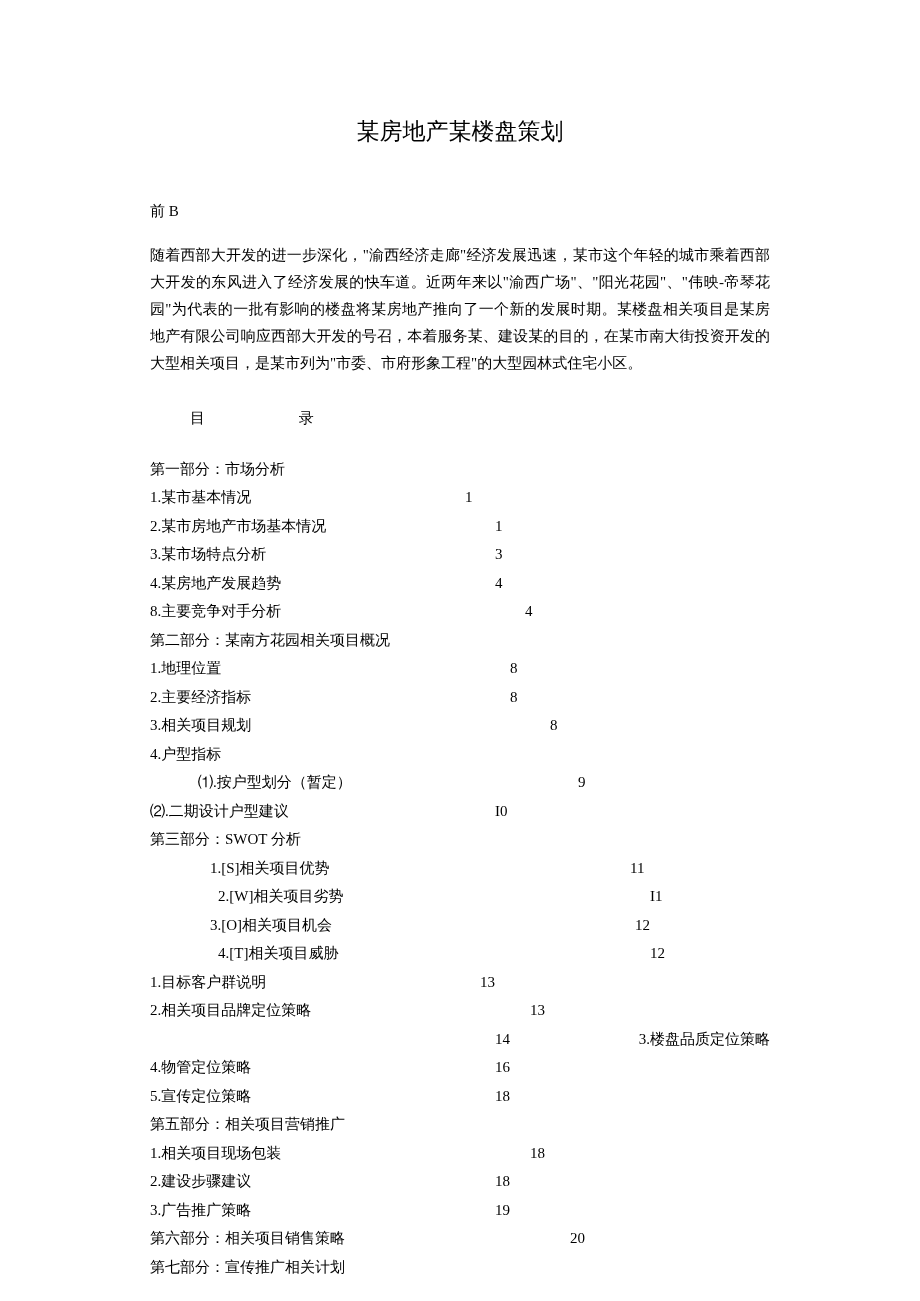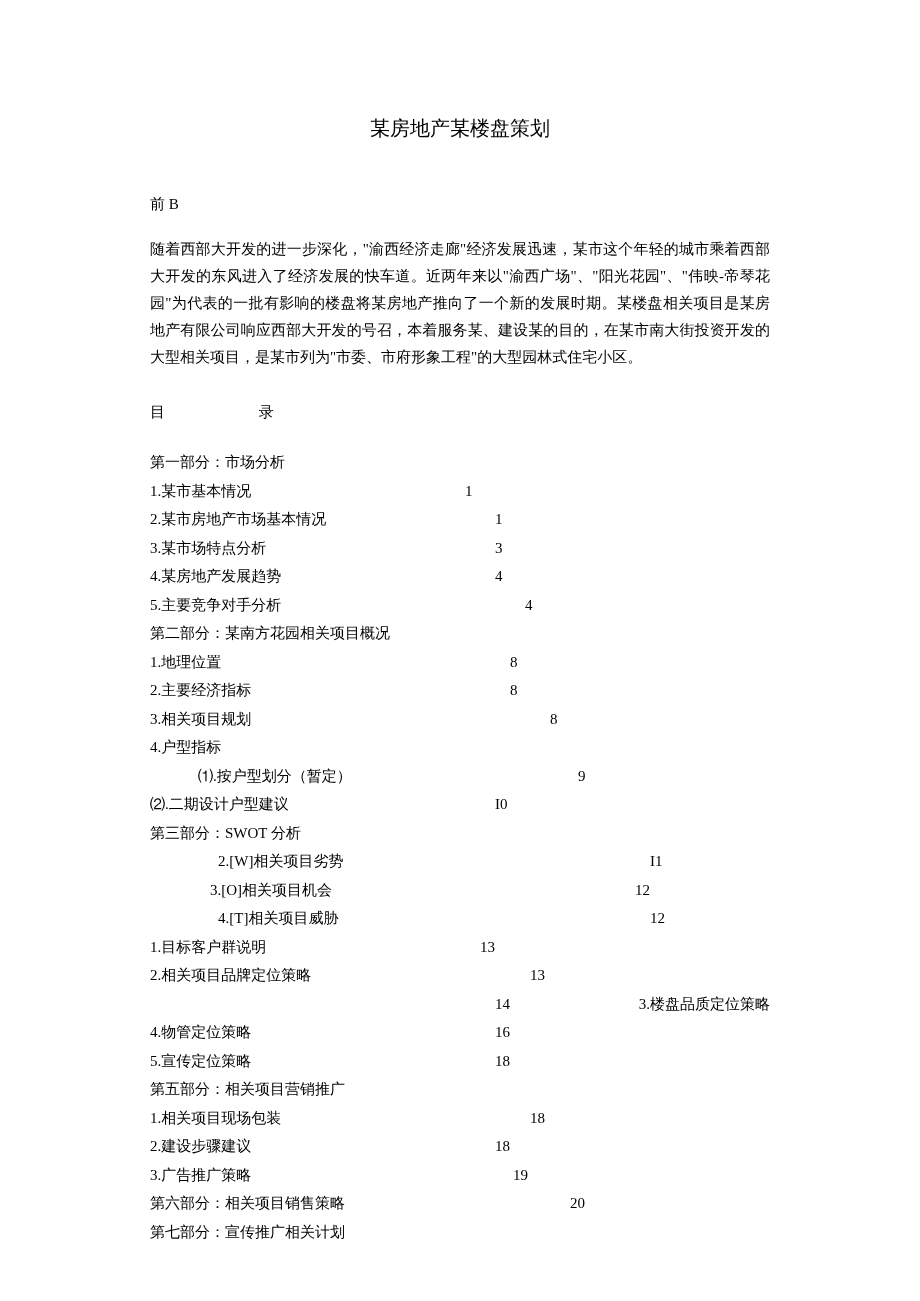--- a/index.html
+++ b/index.html
@@ -6,34 +6,35 @@
       font-family: "SimSun", "宋体", serif;
       background: #ffffff;
       margin: 0;
       padding: 100px 150px 60px 150px;
       color: #000;
       font-size: 15px;
       line-height: 1.5;
     }
     .title {
       text-align: center;
-      font-size: 20px;
+      font-size: 23px;
       margin-bottom: 50px;
       font-weight: normal;
     }
     .preface-label {
       margin-bottom: 20px;
     }
     .preface-body {
       text-align: justify;
       line-height: 1.8;
       margin-bottom: 30px;
     }
     .toc-label {
       margin-bottom: 25px;
+      margin-left: 40px;
     }
     .toc-label .t1 { display: inline-block; }
     .toc-label .t2 { display: inline-block; margin-left: 90px; }
     .toc-section {
       margin-top: 4px;
     }
     .toc-row {
       display: flex;
       padding: 3px 0;
     }
@@ -74,21 +75,21 @@
     </div>
     <div class="toc-row indent-1" style="position: relative;">
       <span class="toc-text">3.某市场特点分析</span>
       <span class="toc-page" style="position: absolute; left: 345px;">3</span>
     </div>
     <div class="toc-row indent-1" style="position: relative;">
       <span class="toc-text">4.某房地产发展趋势</span>
       <span class="toc-page" style="position: absolute; left: 345px;">4</span>
     </div>
     <div class="toc-row indent-1" style="position: relative;">
-      <span class="toc-text">5.主要竞争对手分析</span>
+      <span class="toc-text">8.主要竞争对手分析</span>
       <span class="toc-page" style="position: absolute; left: 375px;">4</span>
     </div>
     <div class="toc-row indent-1">
       <span class="toc-text">第二部分：某南方花园相关项目概况</span>
     </div>
     <div class="toc-row indent-1" style="position: relative;">
       <span class="toc-text">1.地理位置</span>
       <span class="toc-page" style="position: absolute; left: 360px;">8</span>
     </div>
     <div class="toc-row indent-1" style="position: relative;">
@@ -105,20 +106,24 @@
     <div class="toc-row indent-1" style="position: relative; margin-left: 48px;">
       <span class="toc-text">⑴.按户型划分（暂定）</span>
       <span class="toc-page" style="position: absolute; left: 380px;">9</span>
     </div>
     <div class="toc-row indent-1" style="position: relative;">
       <span class="toc-text">⑵.二期设计户型建议</span>
       <span class="toc-page" style="position: absolute; left: 345px;">I0</span>
     </div>
     <div class="toc-row indent-1">
       <span class="toc-text">第三部分：SWOT 分析</span>
+    </div>
+    <div class="toc-row indent-2" style="position: relative;">
+      <span class="toc-text">1.[S]相关项目优势</span>
+      <span class="toc-page" style="position: absolute; left: 480px;">11</span>
     </div>
     <div class="toc-row indent-2" style="position: relative;">
       <span class="toc-text" style="padding-left: 8px;">2.[W]相关项目劣势</span>
       <span class="toc-page" style="position: absolute; left: 500px;">I1</span>
     </div>
     <div class="toc-row indent-2" style="position: relative;">
       <span class="toc-text">3.[O]相关项目机会</span>
       <span class="toc-page" style="position: absolute; left: 485px;">12</span>
     </div>
     <div class="toc-row indent-2" style="position: relative;">
@@ -151,21 +156,21 @@
     <div class="toc-row indent-1" style="position: relative;">
       <span class="toc-text">1.相关项目现场包装</span>
       <span class="toc-page" style="position: absolute; left: 380px;">18</span>
     </div>
     <div class="toc-row indent-1" style="position: relative;">
       <span class="toc-text">2.建设步骤建议</span>
       <span class="toc-page" style="position: absolute; left: 345px;">18</span>
     </div>
     <div class="toc-row indent-1" style="position: relative;">
       <span class="toc-text">3.广告推广策略</span>
-      <span class="toc-page" style="position: absolute; left: 363px;">19</span>
+      <span class="toc-page" style="position: absolute; left: 345px;">19</span>
     </div>
     <div class="toc-row indent-1" style="position: relative;">
       <span class="toc-text">第六部分：相关项目销售策略</span>
       <span class="toc-page" style="position: absolute; left: 420px;">20</span>
     </div>
     <div class="toc-row indent-1">
       <span class="toc-text">第七部分：宣传推广相关计划</span>
     </div>
   </div>
 

